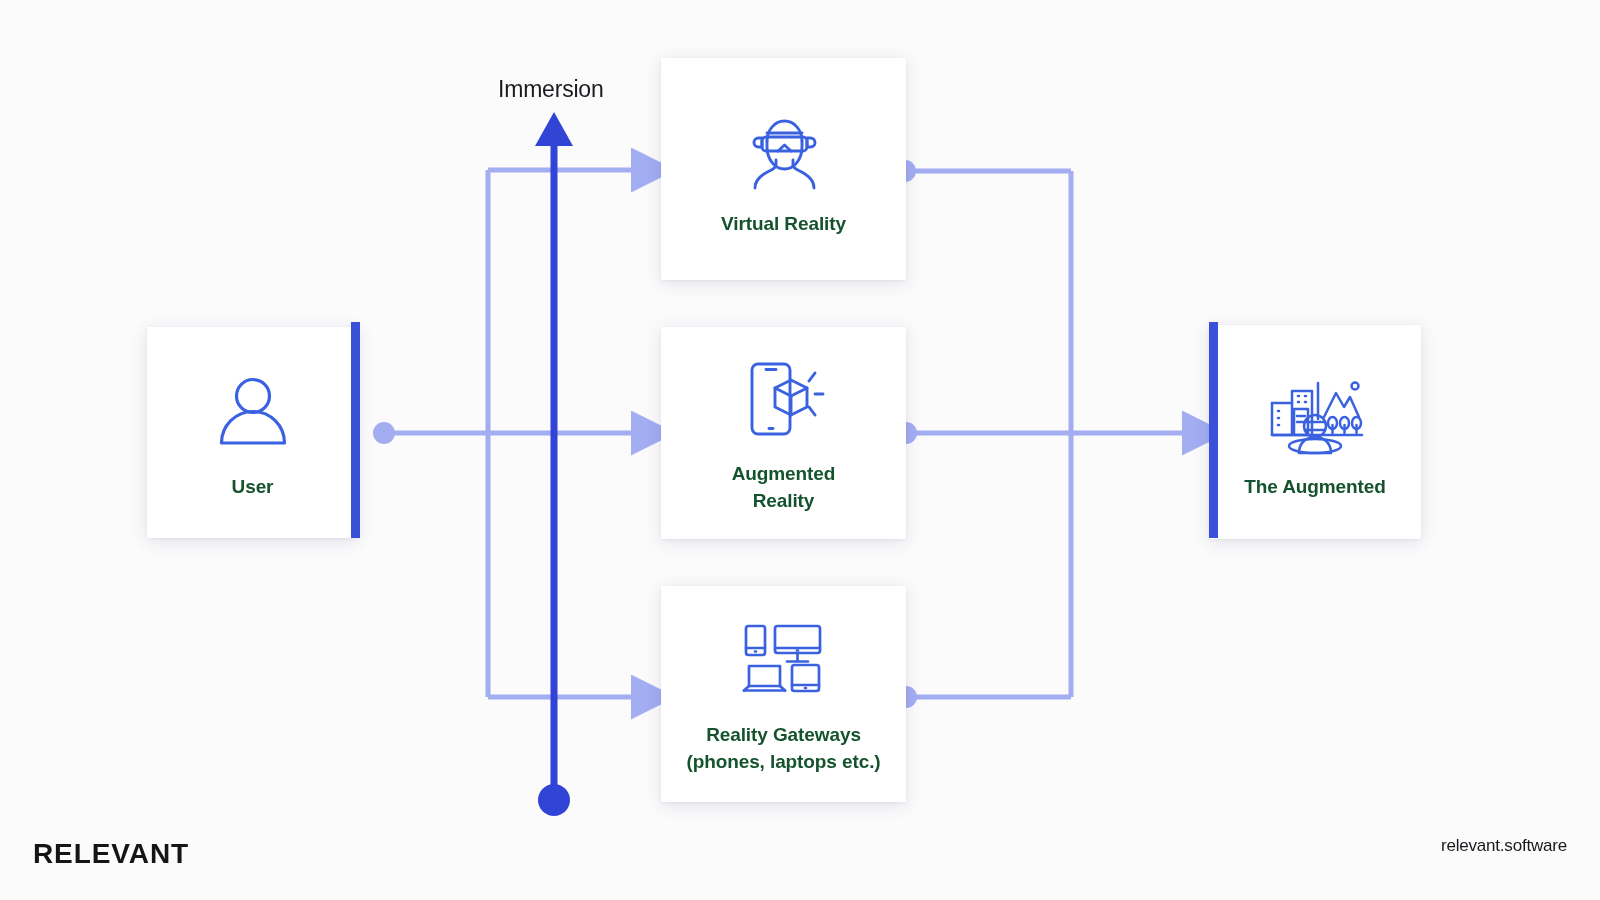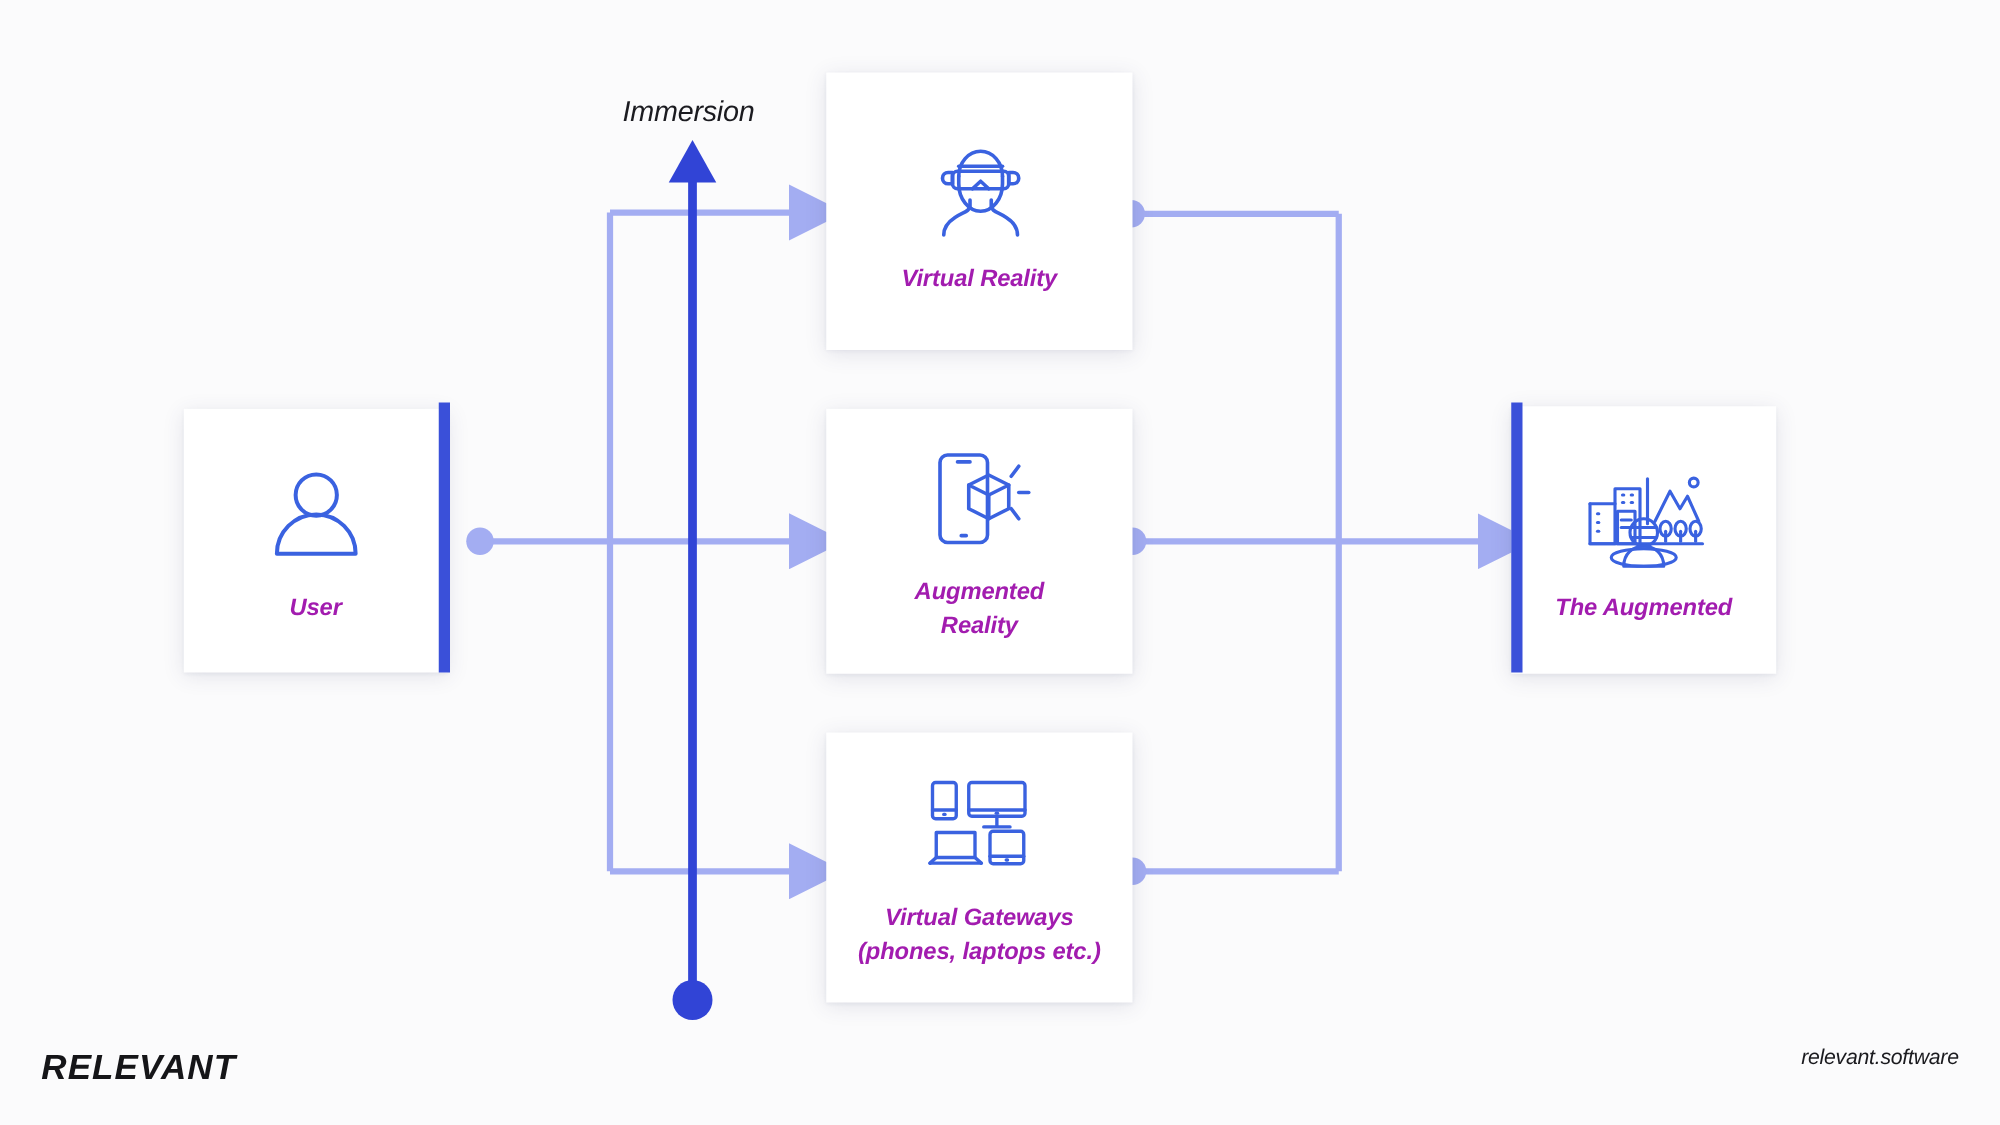--- a/index.html
+++ b/index.html
@@ -12,21 +12,20 @@
     height: 900px;
     background: #fbfbfc;
     font-family: "Liberation Sans", sans-serif;
     overflow: hidden;
   }
   #stage {
     position: relative;
     width: 1600px;
     height: 900px;
     background: #fbfbfc;
-    font-style: italic;
   }
 
   
   #wires {
     position: absolute;
     left: 0;
     top: 0;
     width: 1600px;
     height: 900px;
   }
@@ -46,21 +45,21 @@
   .card .icon-wrap {
     display: flex;
     align-items: center;
     justify-content: center;
     height: 96px;
   }
   .card .card-label {
     margin-top: 14px;
     font-size: 19px;
     font-weight: bold;
-    color: #a21caf;
+    color: #14532d;
     text-align: center;
     line-height: 1.42;
     letter-spacing: -0.1px;
   }
 
   
   .accent-bar {
     position: absolute;
     width: 9px;
     background: #3a50d9;
@@ -208,21 +207,21 @@
           <line x1="4" y1="66.5" x2="45" y2="66.5"></line>
           <line x1="9" y1="62" x2="4" y2="66.5"></line>
           <line x1="40" y1="62" x2="45" y2="66.5"></line>
           <rect x="52" y="41" width="27" height="26" rx="2.5"></rect>
           <line x1="52" y1="61" x2="79" y2="61"></line>
           <line x1="65" y1="64" x2="66" y2="64"></line>
         </g>
       </svg>
     </div>
     <div class="card-label">
-      <span>Virtual Gateways</span><br>
+      <span>Reality Gateways</span><br>
       <span>(phones, laptops etc.)</span>
     </div>
   </div>
 
   <div class="card" style="left:1209px; top:325px; width:212px; height:214px;">
     <div class="icon-wrap">
       <svg width="98" height="86" viewBox="0 0 98 86" xmlns="http://www.w3.org/2000/svg">
         <g fill="none" stroke="#3a62e0" stroke-width="2.5" stroke-linecap="round" stroke-linejoin="round">
 
           <path d="M6,34 L6,66 L26,66 L26,22 L46,22 L46,66"></path>

